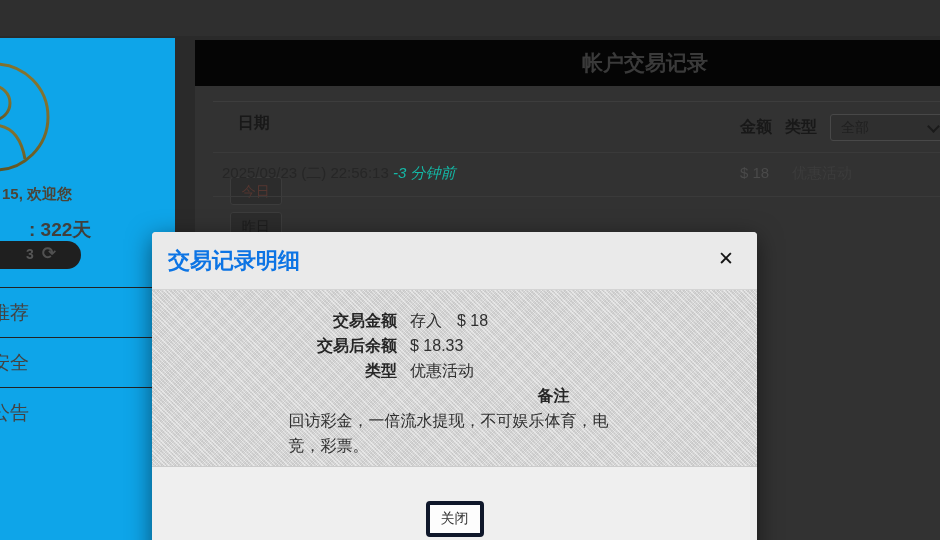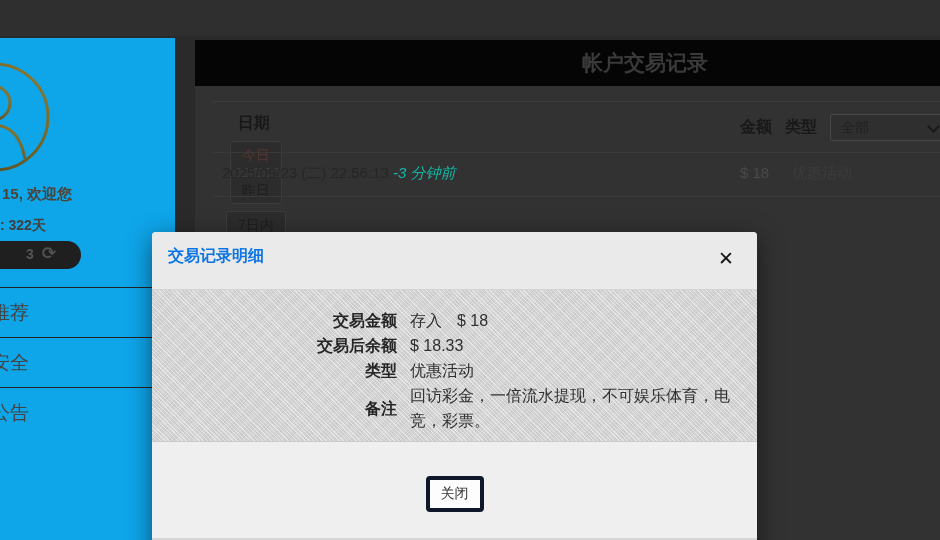--- a/index.html
+++ b/index.html
@@ -11,71 +11,71 @@
   }
   .abs{position:absolute;}
 
   
   #topbar{left:0;top:0;width:940px;height:36px;background:#2f2f2f;}
 
   
   #sidebar{left:0;top:38px;width:175px;height:502px;background:#0ea5e9;overflow:hidden;}
   #avatar{left:-61px;top:23px;width:112px;height:112px;}
   #welcome{left:2px;top:147px;font-size:15px;font-weight:bold;color:#4b4437;white-space:nowrap;}
-  #days{left:0;top:179px;font-size:14px;font-weight:bold;color:#413f3b;white-space:nowrap;}
+  #days{left:0;top:179px;font-size:19px;font-weight:bold;color:#413f3b;white-space:nowrap;padding-left:29px;}
   #balance-pill{left:-60px;top:203px;width:141px;height:28px;background:#1f1f1f;border-radius:14px;}
   #balance-pill .frag{position:absolute;left:86px;top:5px;font-size:14px;font-weight:bold;color:#555;}
   #balance-pill .ref{position:absolute;left:102px;top:2px;font-size:17px;font-weight:bold;color:#515151;}
   #side-menu{left:0;top:249px;width:175px;}
   .menu-item{height:49px;line-height:49px;border-top:1px solid #232323;
     font-size:19px;color:#434343;white-space:nowrap;text-indent:-9px;cursor:pointer;}
 
   
   #panel{left:195px;top:40px;width:900px;height:500px;}
   #panel-header{position:absolute;left:0;top:0;width:100%;height:46px;background:#050505;}
   #panel-title{width:100%;text-align:center;line-height:46px;font-size:21px;font-weight:bold;color:#3a3a3a;}
   #panel-content{position:absolute;left:0;top:46px;width:100%;height:454px;background:#323232;}
   #content-topline{left:18px;right:18px;top:15px;height:0;border-top:1px solid #3d3d3d;}
 
   #filter-row{left:27px;top:27px;height:28px;display:flex;align-items:center;gap:7px;flex-direction:column;}
   .filter-label{font-size:16px;font-weight:bold;color:#181818;margin-right:4px;}
   .range-btn{height:28px;line-height:26px;padding:0 11px;box-sizing:border-box;
     background:#2c2c2c;border:1px solid #3c3c3c;border-radius:3px;
     font-size:14px;color:#1e1e1e;cursor:pointer;}
-  .range-btn.active{color:#553630;}
+  .range-btn.active{color:#553630;margin-top:36px;}
   #filter-right{left:545px;top:27px;height:28px;display:flex;align-items:center;gap:9px;}
   #type-select{position:relative;width:120px;height:27px;box-sizing:border-box;
     background:#2f2f2f;border:1px solid #484848;border-radius:3px;cursor:pointer;}
   #type-select .val{position:absolute;left:10px;top:4px;font-size:14px;color:#202020;}
   #type-select .chev{position:absolute;right:11px;top:7px;width:7px;height:7px;
     border-right:2px solid #1a1a1a;border-bottom:2px solid #1a1a1a;transform:rotate(45deg);}
 
   #txn-row{left:18px;right:0;top:66px;height:43px;
     border-top:1px solid #3a3a3a;border-bottom:1px solid #3a3a3a;cursor:pointer;}
   #txn-row .when{position:absolute;left:9px;top:11px;font-size:15px;color:#262626;white-space:nowrap;}
   #txn-row .ago{color:#14b8a6;font-style:italic;}
   #txn-row .amt{position:absolute;left:527px;top:11px;font-size:15px;color:#4a4a4a;}
   #txn-row .typ{position:absolute;left:579px;top:11px;font-size:15px;color:#3c3c3c;}
 
   
   #modal{left:152px;top:232px;width:605px;height:340px;background:#d6d6d6;
     border-radius:4px 4px 0 0;box-shadow:0 6px 24px rgba(0,0,0,.5);z-index:10;}
   #modal-header{position:relative;height:57px;background:#eaeaea;
     border-bottom:1px solid #d4d4d4;border-radius:4px 4px 0 0;}
-  #modal-title{position:absolute;left:16px;top:14px;font-size:16px;font-weight:bold;color:#0c74e4;}
+  #modal-title{position:absolute;left:16px;top:14px;font-size:22px;font-weight:bold;color:#0c74e4;}
   #modal-close{position:absolute;right:23px;top:17px;font-size:19px;font-weight:bold;color:#141414;cursor:pointer;line-height:1;}
   #modal-body{
     padding:18px 15px 8px 0;
     background:
       repeating-linear-gradient(45deg, rgba(255,255,255,.45) 0 1px, rgba(255,255,255,0) 1px 3px),
       repeating-linear-gradient(135deg, rgba(90,90,90,.10) 0 1px, rgba(90,90,90,0) 1px 2px),
       #d6d6d6;
   }
   .m-row{display:flex;align-items:flex-start;}
-  .m-row.center{align-items:center;}
+  .m-row.center{align-items:center;flex-direction:column;}
   .m-label{width:245px;text-align:right;font-size:16px;font-weight:bold;color:#262626;line-height:25px;flex:none;}
   .m-value{margin-left:13px;font-size:16px;color:#303030;line-height:25px;max-width:330px;}
   .m-prefix{margin-right:15px;}
   #modal-footer{background:#efefef;border-top:1px solid #cbcbcb;height:96px;text-align:center;}
   #close-btn{margin-top:34px;padding:5px 11px;background:#fdfdfd;border:4px solid #0f172a;
     border-radius:4px;font-size:14px;color:#333;cursor:pointer;
     font-family:"Liberation Sans","DejaVu Sans",sans-serif;}
 </style>
 </head>
 <body>

